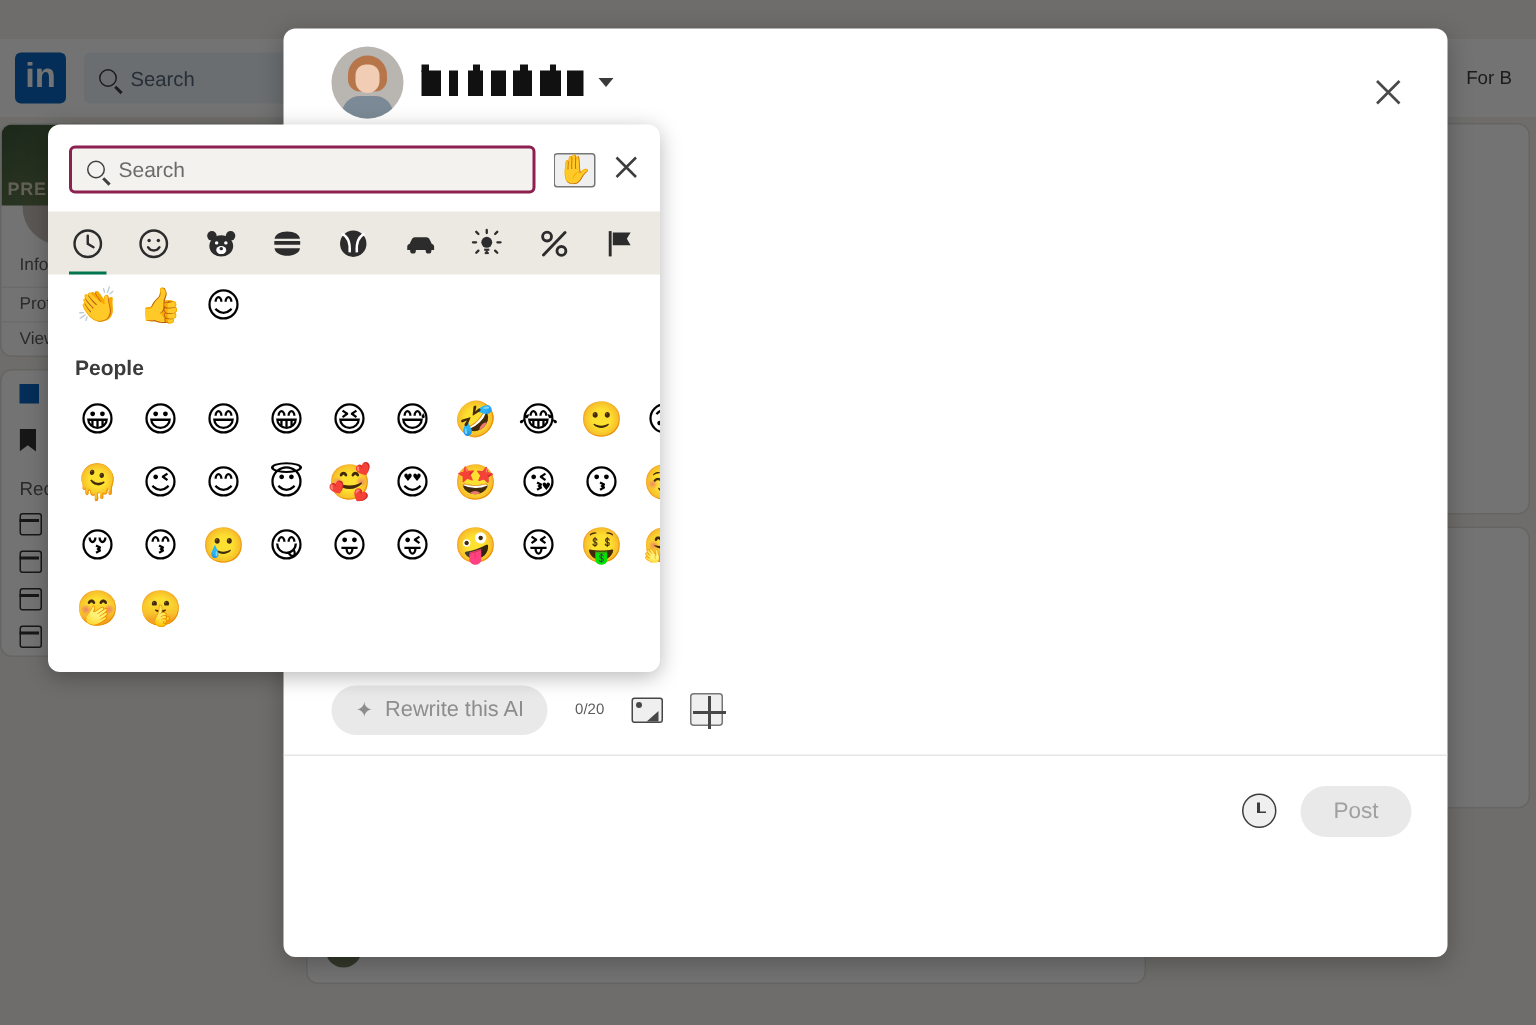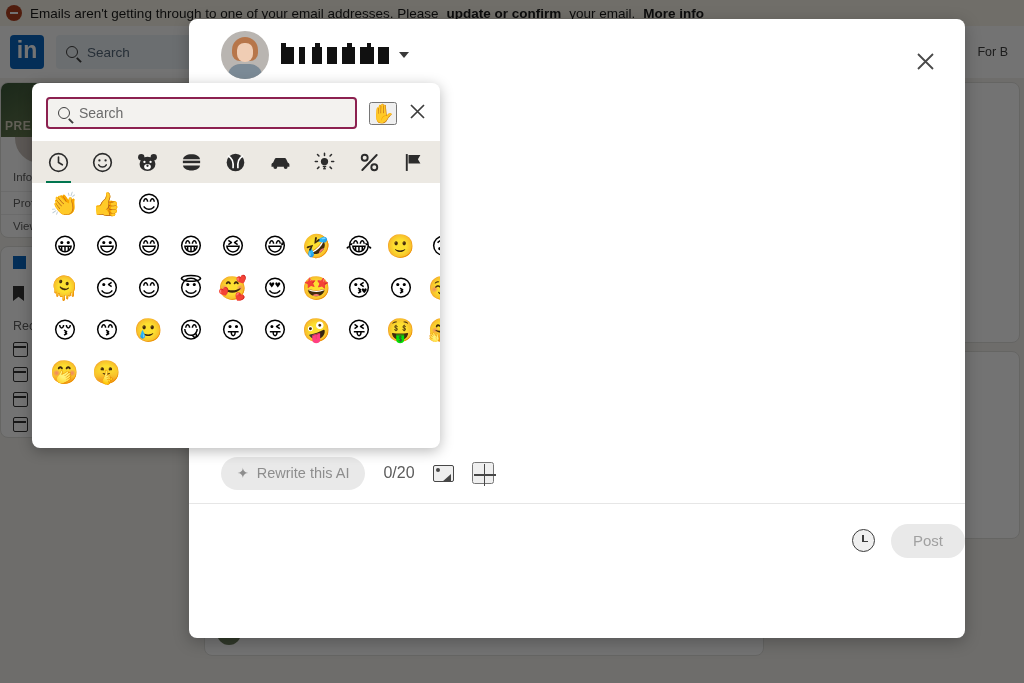--- a/index.html
+++ b/index.html
@@ -237,21 +237,21 @@
     padding: 0 0 0 32px; height: 60px;
   }
   .rewrite-btn {
     display: flex; align-items: center; gap: 8px;
     background: #e9e9e9; color: #8d8d8d;
     border: none; border-radius: 18px;
     height: 33px; padding: 0 16px;
     font-size: 14.5px; font-family: "Liberation Sans", sans-serif;
   }
   .spark { font-size: 14px; line-height: 1; }
-  .count { font-size: 16px; color: #5c5c5c; }
+  .count { font-size: 10px; color: #5c5c5c; }
   .img-icon {
     width: 21px; height: 17px; border: 1.8px solid #474747; border-radius: 2px;
     position: relative; overflow: hidden;
   }
   .img-icon::before {
     content: ""; position: absolute; right: 1.5px; bottom: -1px;
     width: 0; height: 0; border-left: 9px solid transparent; border-bottom: 8px solid #474747;
   }
   .img-icon::after {
     content: ""; position: absolute; left: 2.5px; top: 2.5px;
@@ -260,21 +260,21 @@
   .plus-icon { position: relative; width: 22px; height: 22px; }
   .plus-icon::before, .plus-icon::after {
     content: ""; position: absolute; background: #474747;
   }
   .plus-icon::before { left: 0; top: 10px; width: 22px; height: 1.8px; }
   .plus-icon::after { left: 10px; top: 0; width: 1.8px; height: 22px; }
 
   .modal-footer {
     border-top: 1px solid #e6e6e6;
     height: 74px; display: flex; align-items: center;
-    justify-content: flex-end; gap: 16px; 
+    justify-content: flex-end; gap: 16px; padding-right: 24px;
   }
   .clock-icon {
     width: 23px; height: 23px; border-radius: 50%;
     border: 1.8px solid #3c3c3c; position: relative;
   }
   .clock-icon::before {
     content: ""; position: absolute; left: 9.3px; top: 4.5px;
     width: 1.7px; height: 7px; background: #3c3c3c;
   }
   .clock-icon::after {
@@ -349,27 +349,20 @@
     font-family: "DejaVu Sans", sans-serif;
   }
 </style>
 </head>
 <body>
 
 <div id="page-root">
 
   <div class="bg-layer">
 
-    <div class="alert-banner">
-      <span class="alert-icon"></span>
-      <span>Emails aren't getting through to one of your email addresses. Please </span>
-        <b>update or confirm</b>
-        <span> your email. </span>
-        <span class="more">More info</span>
-    </div>
 
     <div class="navbar">
       <div class="li-logo">in</div>
       <div class="nav-search">
         <span class="mag"></span>
         <span>Search</span>
       </div>
       <div class="nav-spacer"></div>
       <div class="nav-right">For B</div>
     </div>
@@ -615,20 +608,21 @@
         </svg>
       </button>
     </div>
 
     <div class="ep-scroll">
       <div class="ep-grid" id="grid-freq">
           <button class="ep-emoji">👏</button>
           <button class="ep-emoji">👍</button>
           <button class="ep-emoji">😊</button>
         </div>
+      <div class="ep-group-title">People</div>
       <div class="ep-grid" id="grid-people">
           <button class="ep-emoji">😀</button>
           <button class="ep-emoji">😃</button>
           <button class="ep-emoji">😄</button>
           <button class="ep-emoji">😁</button>
           <button class="ep-emoji">😆</button>
           <button class="ep-emoji">😅</button>
           <button class="ep-emoji">🤣</button>
           <button class="ep-emoji">😂</button>
           <button class="ep-emoji">🙂</button>

